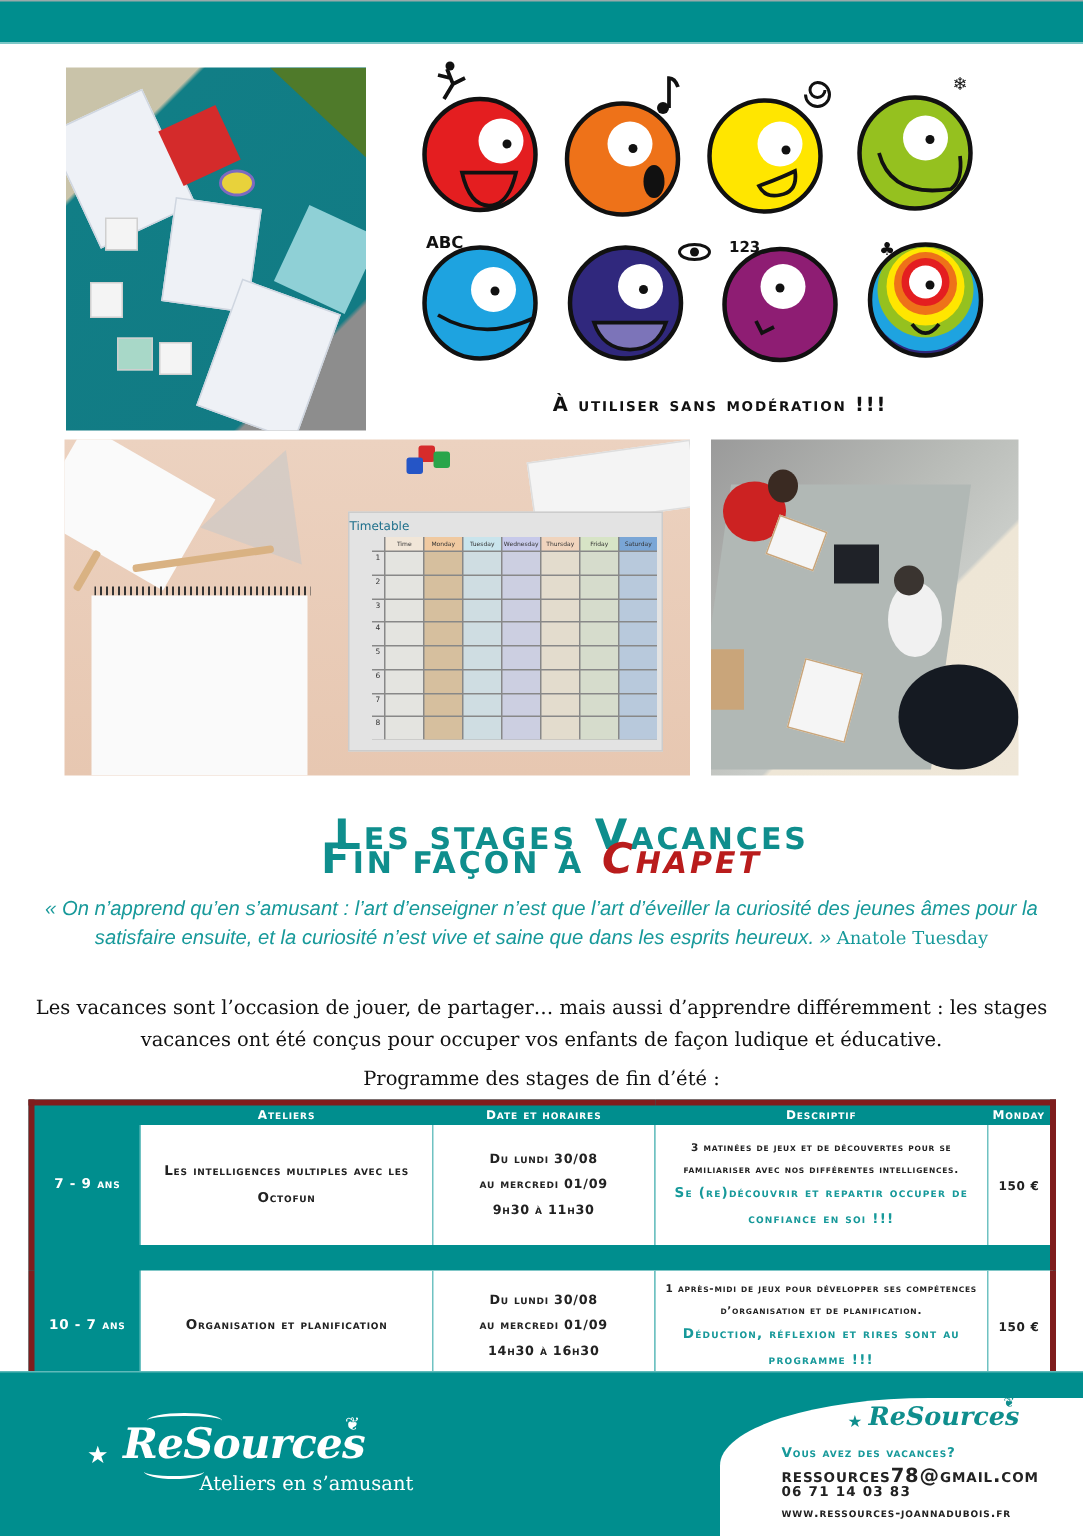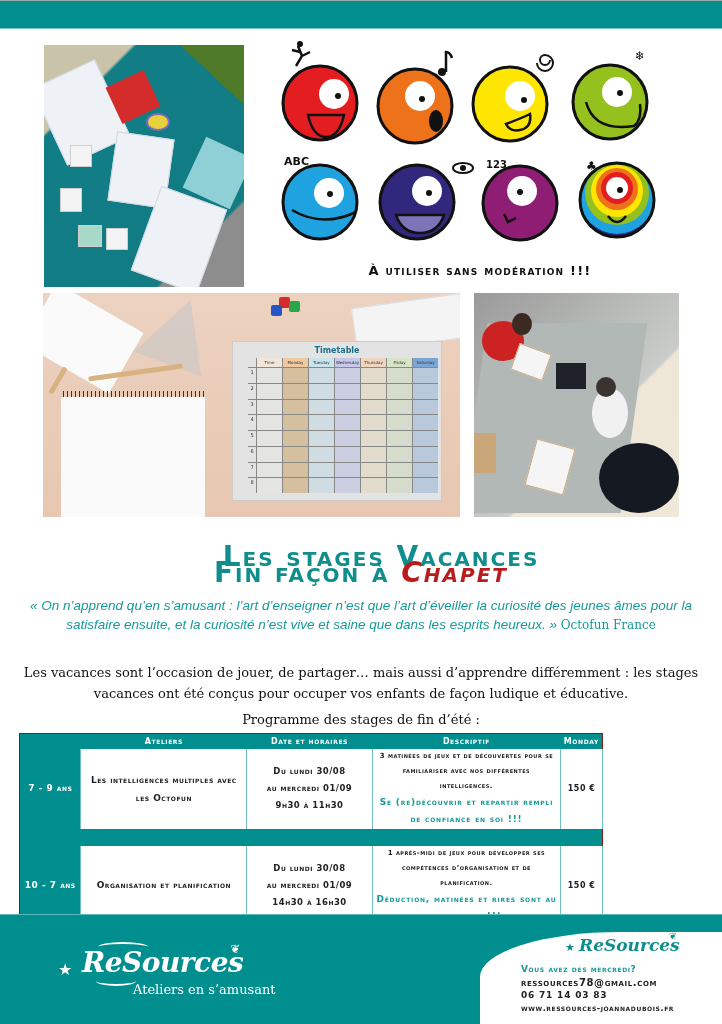--- a/index.html
+++ b/index.html
@@ -16,21 +16,21 @@
   #photo-games .cube { position: absolute; background: #f4f4f4; border: 1px solid #cfcfcf; }
   #photo-games .grass { position: absolute; right: 0; top: 0; width: 80px; height: 60px; background: #4f7a2a; clip-path: polygon(20% 0, 100% 0, 100% 100%); }
 
   #emoji-grid { position: absolute; left: 280px; top: 38px; width: 380px; height: 205px; }
 
   .caption { position: absolute; left: 270px; top: 263px; width: 420px; text-align: center; font-family: "DejaVu Sans", sans-serif; font-weight: bold; font-size: 13px; letter-spacing: 1.2px; font-variant: small-caps; color: #111; }
 
   #photo-desk { left: 43px; top: 293px; width: 417px; height: 224px; background: linear-gradient(180deg, #ecd2c0 0%, #e7c7b1 100%); }
   #photo-desk .paper { position: absolute; background: #fafafa; }
   #photo-desk .timetable { position: absolute; left: 189px; top: 48px; width: 210px; height: 160px; background: #e3e3e3; border: 1px solid #ccc; }
-  #photo-desk .tt-title { position: absolute; left: 0; top: 4px; width: 100%; text-align: center; font-family: "DejaVu Sans", sans-serif; font-weight: bold; font-size: 8px; color: #1d6f8b; }
+  #photo-desk .tt-title { position: absolute; left: 0; top: 4px; width: 100%; text-align: left; font-family: "DejaVu Sans", sans-serif; font-weight: normal; font-size: 8px; color: #1d6f8b; }
   #photo-desk .tt-grid { position: absolute; left: 15px; top: 16px; width: 190px; height: 135px; display: grid; grid-template-columns: 8px repeat(7, 1fr); grid-template-rows: 9px repeat(8, 1fr); gap: 1px; background: #888; }
   #photo-desk .tt-grid div { font-size: 4px; color: #333; text-align: center; line-height: 9px; overflow: hidden; }
   #photo-desk .pencil { position: absolute; height: 5px; background: #d9b283; border-radius: 2px; }
   #photo-desk .spiral { position: absolute; left: 20px; top: 98px; width: 144px; height: 6px; background: repeating-linear-gradient(90deg, #333 0 1px, transparent 1px 4px); }
   #photo-desk .dice { position: absolute; width: 11px; height: 11px; border-radius: 2px; }
   #photo-desk .cards { position: absolute; right: 0; top: 0; width: 110px; height: 45px; background: #f4f4f4; transform: rotate(-8deg); transform-origin: top right; border: 1px solid #ddd; }
 
   #photo-kids { left: 474px; top: 293px; width: 205px; height: 224px; background: linear-gradient(135deg, #9a9a9a 0%, #b9bcb8 40%, #c9ccc8 60%, #eee6d6 61%, #efe7d8 100%); }
   #photo-kids .table { position: absolute; left: 0; top: 30px; width: 160px; height: 190px; background: #b1b8b5; transform: skewX(-8deg); }
   #photo-kids .kid { position: absolute; border-radius: 50%; }
@@ -40,21 +40,21 @@
   .title .accent { color: #b91c1c; font-style: italic; }
   #title-line1 { top: 540px; font-size: 28px; margin-left: 20px; }
   #title-line2 { top: 556px; font-size: 28px; }
 
   .quote { position: absolute; left: 10px; top: 596px; width: 702px; text-align: center; font-family: "Liberation Sans", sans-serif; font-style: italic; font-size: 13.5px; line-height: 19px; color: #17999a; }
   .quote .author { font-family: "DejaVu Serif", serif; font-style: normal; font-size: 12px; }
 
   .intro { position: absolute; left: 20px; top: 662px; width: 682px; text-align: center; font-family: "DejaVu Serif", serif; font-size: 13px; line-height: 21px; color: #111; }
   .prog-label { position: absolute; left: 0; top: 712px; width: 722px; text-align: center; font-family: "DejaVu Serif", serif; font-size: 13px; color: #111; }
 
-  #program-table { position: absolute; left: 19px; top: 733px; width: 584px; border-collapse: collapse; background: #008e8e; border: 1px solid #7f1d1d; }
+  #program-table { position: absolute; left: 19px; top: 733px; width: 685px; border-collapse: collapse; background: #008e8e; border: 4px solid #7f1d1d; }
   #program-table th { height: 15px; color: #ffffff; font-family: "DejaVu Sans", sans-serif; font-weight: bold; font-size: 8px; font-variant: small-caps; letter-spacing: 0.6px; text-align: center; padding: 0; }
   #program-table td { background: #ffffff; text-align: center; vertical-align: middle; font-family: "DejaVu Sans", sans-serif; font-size: 8px; font-weight: bold; font-variant: small-caps; letter-spacing: 0.5px; line-height: 15px; color: #222; border-left: 1px solid #6fc2c2; border-right: 1px solid #6fc2c2; padding: 0 3px; }
   #program-table td.age { background: #008e8e; color: #ffffff; font-size: 9px; border: none; width: 75px; }
   #program-table tr.gap td { background: #008e8e; height: 17px; border: none; }
   #program-table td.atelier { width: 200px; font-size: 9px; line-height: 18px; }
   #program-table td.dates { width: 153px; font-size: 8.5px; line-height: 17px; }
   #program-table td.desc { width: 228px; font-size: 7px; line-height: 15px; }
   #program-table td.desc .hl { display: block; color: #17999a; font-size: 9px; line-height: 17px; letter-spacing: 0.8px; }
   #program-table td.price { width: 44px; font-size: 8px; }
 
@@ -69,21 +69,21 @@
   #logo-main .arc-top { position: absolute; left: 40px; top: 0; width: 50px; height: 10px; border-top: 2px solid #fff; border-radius: 50% 50% 0 0; }
   #logo-main .arc-bot { position: absolute; left: 38px; top: 34px; width: 40px; height: 10px; border-bottom: 2px solid #fff; border-radius: 0 0 50% 50%; }
   #logo-main .leaves { position: absolute; left: 172px; top: 0; font-size: 12px; }
   #logo-main .tagline { position: absolute; left: 75px; top: 40px; font-family: "DejaVu Serif", serif; font-size: 13px; color: #ffffff; }
 
   #logo-card { left: 565px; top: 935px; width: 130px; height: 26px; color: #0f8e8d; }
   #logo-card .star { position: absolute; left: 0; top: 6px; font-size: 11px; }
   #logo-card .word { position: absolute; left: 14px; top: 0; font-size: 17px; }
   #logo-card .leaves { position: absolute; left: 104px; top: -4px; font-size: 9px; }
 
-  .contact { position: absolute; left: 521px; width: 200px; font-family: "DejaVu Sans", sans-serif; font-weight: bold; font-variant: small-caps; font-size: 10px; letter-spacing: 0.6px; color: #222; }
+  .contact { position: absolute; left: 521px; width: 200px; font-family: "DejaVu Sans", sans-serif; font-weight: bold; font-variant: small-caps; font-size: 13px; letter-spacing: 0.6px; color: #222; }
   #contact-question { top: 964px; color: #17999a; font-size: 9px; }
   #contact-email { top: 977px; }
   #contact-phone { top: 990px; font-size: 9px; letter-spacing: 0.8px; }
   #contact-web { top: 1004px; font-size: 8px; }
 </style>
 </head>
 <body>
 
 <div class="topbar"></div>
 
@@ -280,21 +280,21 @@
   <div class="sheet" style="left:0;top:140px;width:22px;height:40px;background:#c9a57a;"></div>
   <div class="sheet" style="left:40px;top:55px;width:34px;height:28px;transform:rotate(20deg);"></div>
   <div class="sheet" style="left:82px;top:70px;width:30px;height:26px;background:#1f2228;border:none;"></div>
 </div>
 
 <div class="title" id="title-line1">Les stages Vacances</div>
 <div class="title" id="title-line2"><span>Fin façon à </span><span class="accent">Chapet</span></div>
 
 <div class="quote">
   <span>« On n’apprend qu’en s’amusant : l’art d’enseigner n’est que l’art d’éveiller la curiosité des jeunes âmes pour la satisfaire ensuite, et la curiosité n’est vive et saine que dans les esprits heureux. »</span>
-  <span class="author">Octofun France</span>
+  <span class="author">Anatole Tuesday</span>
 </div>
 
 <div class="intro">Les vacances sont l’occasion de jouer, de partager… mais aussi d’apprendre différemment : les stages vacances ont été conçus pour occuper vos enfants de façon ludique et éducative.</div>
 <div class="prog-label">Programme des stages de fin d’été :</div>
 
 <table id="program-table">
   <thead>
     <tr>
       <th></th>
       <th>Ateliers</th>
@@ -307,42 +307,42 @@
     <tr style="height:80px;">
       <td class="age">7 - 9 ans</td>
       <td class="atelier">Les intelligences multiples avec les Octofun</td>
       <td class="dates">
         <div>Du lundi 30/08</div>
         <div>au mercredi 01/09</div>
         <div>9h30 à 11h30</div>
       </td>
       <td class="desc">
         <span>3 matinées de jeux et de découvertes pour se familiariser avec nos différentes intelligences.</span>
-        <span class="hl">Se (re)découvrir et repartir rempli de confiance en soi !!!</span>
+        <span class="hl">Se (re)découvrir et repartir occuper de confiance en soi !!!</span>
       </td>
       <td class="price">150 €</td>
     </tr>
     <tr class="gap">
         <td></td>
         <td></td>
         <td></td>
         <td></td>
         <td></td>
       </tr>
     <tr style="height:76px;">
       <td class="age">10 - 7 ans</td>
       <td class="atelier">Organisation et planification</td>
       <td class="dates">
         <div>Du lundi 30/08</div>
         <div>au mercredi 01/09</div>
         <div>14h30 à 16h30</div>
       </td>
       <td class="desc">
         <span>1 après-midi de jeux pour développer ses compétences d’organisation et de planification.</span>
-        <span class="hl">Déduction, matinées et rires sont au programme !!!</span>
+        <span class="hl">Déduction, réflexion et rires sont au programme !!!</span>
       </td>
       <td class="price">150 €</td>
     </tr>
   </tbody>
 </table>
 
 <div class="footer"></div>
 <div class="footer-card"></div>
 
 <div class="logo" id="logo-main">
@@ -353,16 +353,16 @@
   <div class="arc-bot"></div>
   <span class="tagline">Ateliers en s’amusant</span>
 </div>
 
 <div class="logo" id="logo-card">
   <span class="star">★</span>
   <span class="word">ReSources</span>
   <span class="leaves">❦</span>
 </div>
 
-<div class="contact" id="contact-question">Vous avez des mercredi?</div>
+<div class="contact" id="contact-question">Vous avez des vacances?</div>
 <div class="contact" id="contact-email">ressources78@gmail.com</div>
 <div class="contact" id="contact-phone">06 71 14 03 83</div>
 <div class="contact" id="contact-web">www.ressources-joannadubois.fr</div>
 
 </body></html>

